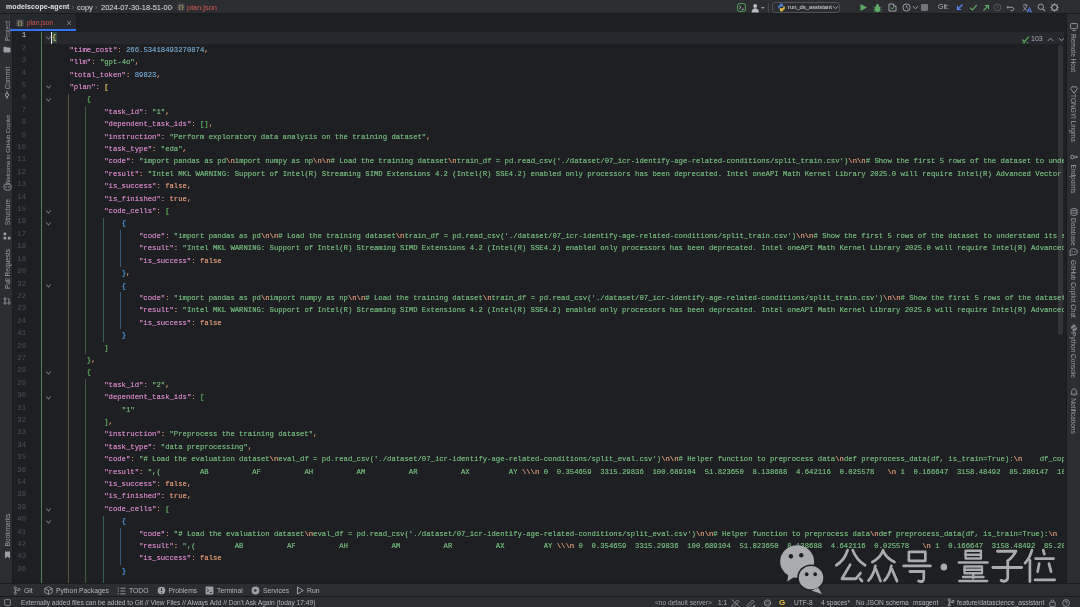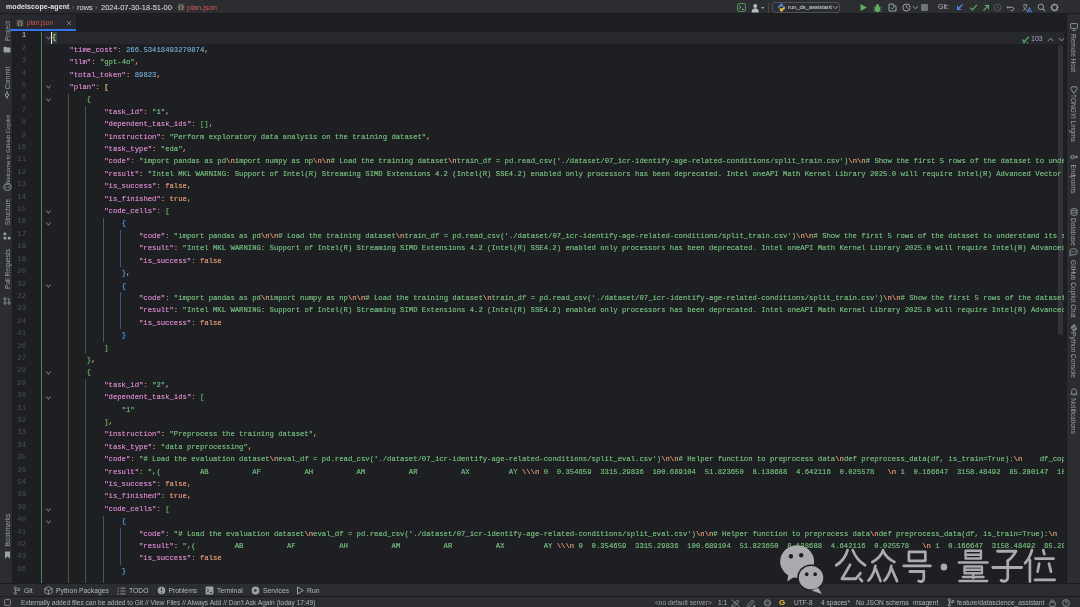--- a/index.html
+++ b/index.html
@@ -45,21 +45,21 @@
 .sitem{position:absolute;top:0;height:11px;display:flex;align-items:center;gap:2px;color:#b0b4bb;font-size:6.6px;white-space:nowrap}
 
 #wm{position:absolute;left:776px;top:538.5px;z-index:40;transform:scale(1.03,1.12);transform-origin:0 0}
 </style></head>
 <body>
 <div id="root">
 
 <div id="topbar">
  <span class="bc" style="left:6px;font-weight:bold;font-size:7px;letter-spacing:0.1px">modelscope-agent</span>
  <span class="bc sep" style="left:71.5px">›</span>
- <span class="bc" style="left:77px">rows</span>
+ <span class="bc" style="left:77px">copy</span>
  <span class="bc sep" style="left:95px">›</span>
  <span class="bc" style="left:101px">2024-07-30-18-51-00</span>
  <span class="bc sep" style="left:171px">›</span>
  <svg class="bc" style="left:177px;top:3px" width="8" height="8" viewBox="0 0 8 8">
         <rect x="0.5" y="0.5" width="7" height="7" rx="1" fill="#45484d"></rect>
         <text x="4" y="6" font-size="5.5" fill="#d6b85c" text-anchor="middle" font-family="Liberation Mono">{}</text>
       </svg>
  <span class="bc" style="left:187px;color:#d75a52">plan.json</span>
  
 <svg class="ic" style="left:737px;top:3px" width="9" height="9" viewBox="0 0 9 9">

